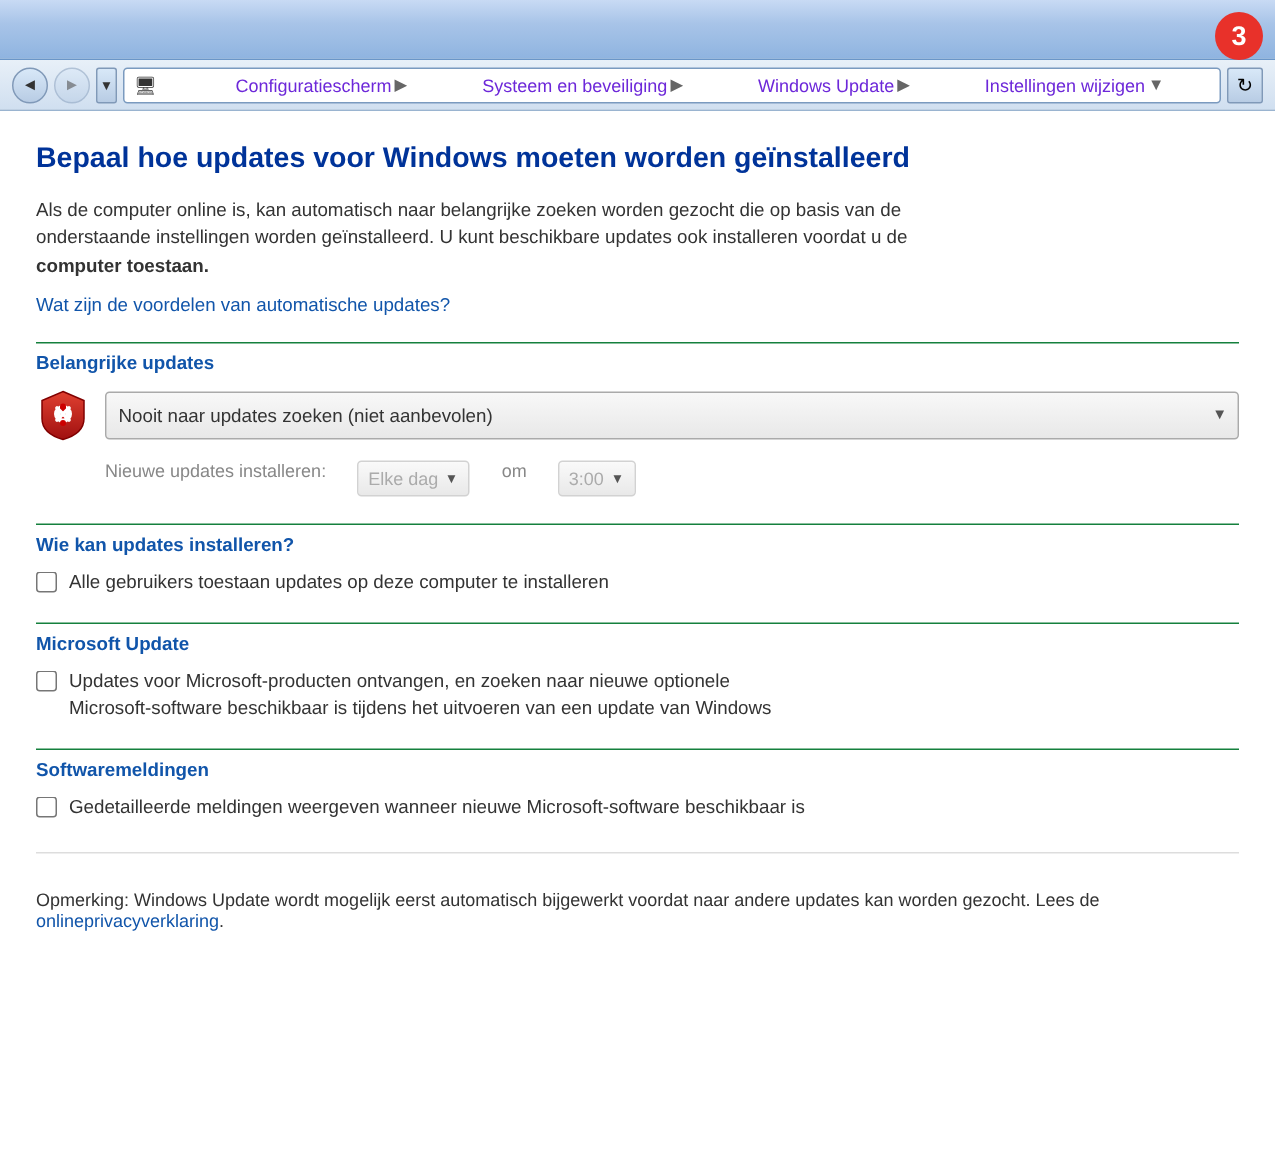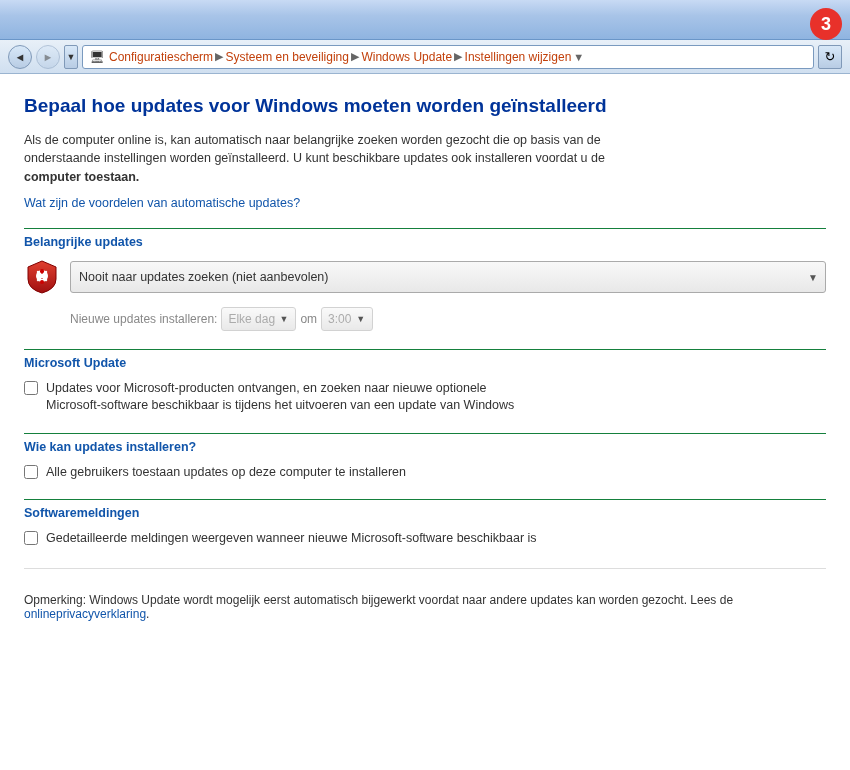--- a/index.html
+++ b/index.html
@@ -92,22 +92,23 @@
       border: 1px solid #7a9abf;
       border-radius: 3px;
       padding: 2px 6px;
       height: 24px;
       font-size: 12px;
       color: #333;
       gap: 0;
     }
 
     .path-segment {
-      color: #c2410c;
-      cursor: pointer;
+      color: #6d28d9;
+      cursor: pointer;
+      margin-left: 48px;
     }
 
     .path-separator {
       color: #666;
       margin: 0 2px;
       font-size: 11px;
     }
 
     .path-icon {
       width: 16px;
@@ -216,22 +217,22 @@
       top: 50%;
       transform: translateY(-50%);
       pointer-events: none;
       font-size: 10px;
       color: #555;
     }
 
     
     .install-schedule {
       display: flex;
-      align-items: center;
-      gap: 4px;
+      align-items: flex-start;
+      gap: 21px;
       margin-left: 46px;
       color: #888;
       font-size: 12px;
     }
 
     .install-schedule label {
       color: #888;
     }
 
     .schedule-dropdown {
@@ -390,41 +391,41 @@
         </select>
         <span class="dropdown-arrow">▼</span>
       </div>
     </div>
   </div>
 
   
 
   
   <div class="section">
+    <div class="section-title">Wie kan updates installeren?</div>
+    <div class="checkbox-row">
+      <input type="checkbox" style="">
+      <span class="checkbox-label">Alle gebruikers toestaan updates op deze computer te installeren</span>
+    </div>
+  </div>
+
+  
+  <div class="section">
     <div class="section-title">Microsoft Update</div>
     <div class="checkbox-row">
       <input type="checkbox" style="">
       <span class="checkbox-label">
         Updates voor Microsoft-producten ontvangen, en zoeken naar nieuwe optionele<br>
         Microsoft-software beschikbaar is tijdens het uitvoeren van een update van Windows
       </span>
     </div>
   </div>
 
   
   <div class="section">
-    <div class="section-title">Wie kan updates installeren?</div>
-    <div class="checkbox-row">
-      <input type="checkbox" style="">
-      <span class="checkbox-label">Alle gebruikers toestaan updates op deze computer te installeren</span>
-    </div>
-  </div>
-
-  
-  <div class="section">
     <div class="section-title">Softwaremeldingen</div>
     <div class="checkbox-row">
       <input type="checkbox" style="">
       <span class="checkbox-label">Gedetailleerde meldingen weergeven wanneer nieuwe Microsoft-software beschikbaar is</span>
     </div>
   </div>
 
   
   <div class="footer-note">
     <span>Opmerking: Windows Update wordt mogelijk eerst automatisch bijgewerkt voordat naar andere updates kan worden gezocht.  Lees de </span><a class="footer-link">onlineprivacyverklaring</a><span>.</span>

